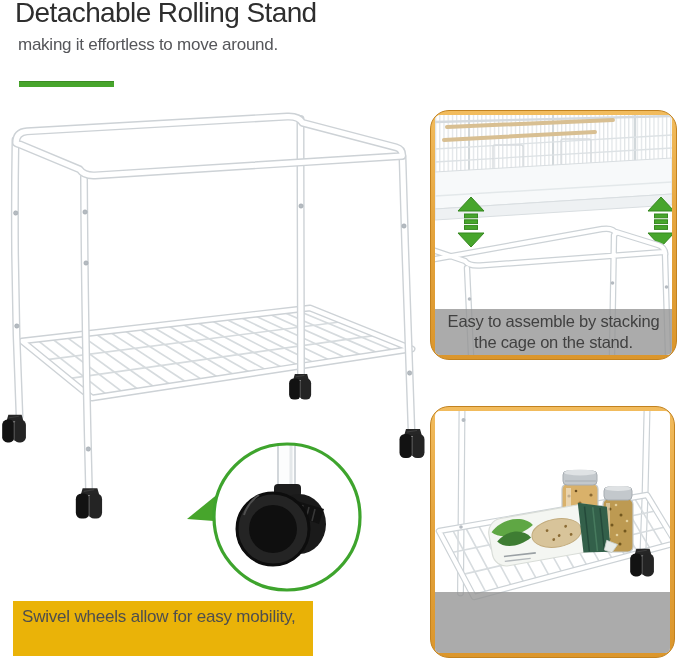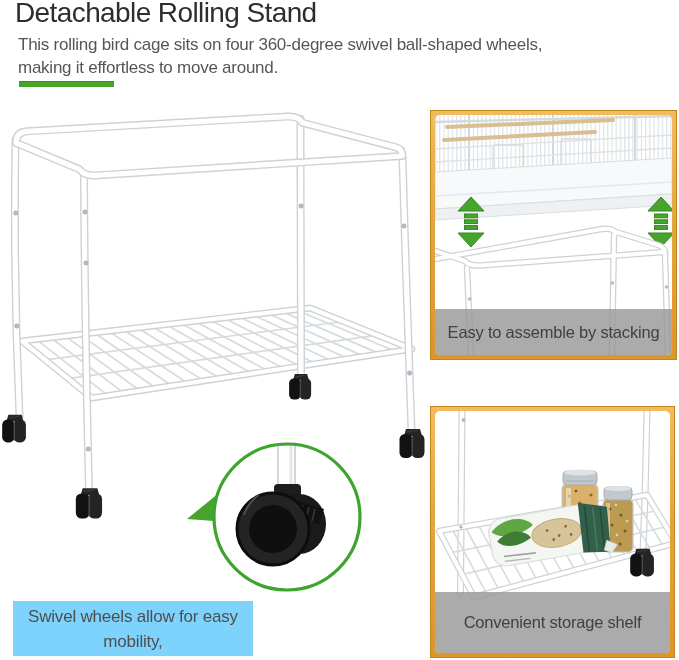--- a/index.html
+++ b/index.html
@@ -18,50 +18,49 @@
     font-size:17px;line-height:23px;color:#55565a;letter-spacing:-0.25px;
   }
   .accent-bar{
     position:absolute;left:19px;top:81px;width:95px;height:5px;
     background:#47A52C;border-top:1px solid #3c8c24;
   }
   .artwork{position:absolute;left:0;top:90px;}
   .inset{
     position:absolute;box-sizing:border-box;
     background:linear-gradient(180deg,#F2BC5E 0%,#E5A53E 45%,#DB962C 100%);
-    border:1px solid #C2821F;border-radius:0;padding:4px;
+    border:1px solid #C2821F;border-radius:19px;padding:4px;
   }
   .inset-top{left:430px;top:110px;width:247px;height:250px;}
   .inset-bottom{left:430px;top:406px;width:245px;height:252px;}
   .inset-inner{
     position:relative;width:100%;height:100%;background:#ffffff;
     border-radius:5px;overflow:hidden;
   }
   .inset-inner svg{display:block;}
   .caption-band{
     position:absolute;left:0;right:0;bottom:0;
     background:rgba(148,148,148,0.78);
     display:flex;flex-direction:column;justify-content:center;align-items:center;
     text-align:center;color:#414141;font-size:16.5px;line-height:21px;
     letter-spacing:-0.2px;
   }
   .caption-band-top{height:46px;}
   .caption-band-bottom{height:61px;}
   .wheel-caption{
-    position:absolute;left:13px;top:601px;width:240px;height:55px;
-    box-sizing:border-box;background:#7dd3fc;padding:3px 9px;
-    font-size:17px;line-height:25px;color:#4e4e4e;letter-spacing:-0.2px;text-align:center;
+    position:absolute;left:13px;top:601px;width:300px;height:55px;
+    box-sizing:border-box;background:#eab308;padding:3px 9px;
+    font-size:17px;line-height:25px;color:#4e4e4e;letter-spacing:-0.2px;
   }
 </style>
 </head>
 <body>
 
 <h1 class="page-title">Detachable Rolling Stand</h1>
 <div class="page-desc">
-  <div>This rolling bird cage sits on four 360-degree swivel ball-shaped wheels,</div>
   <div>making it effortless to move around.</div>
 </div>
 <div class="accent-bar"></div>
 
 <svg class="artwork" width="430" height="570" viewBox="0 90 430 570" xmlns="http://www.w3.org/2000/svg">
   <defs>
     <clipPath id="wheelClip">
         <circle cx="287" cy="517" r="72"></circle>
       </clipPath>
     <g id="caster">
@@ -194,20 +193,21 @@
       <g>
         <path d="M0,144 L167,114 Q178,112.3 181,118.5 M181,117 L223,130 Q230,132.2 230.3,139 M229,137 L45,150.5 Q34,151.2 30,146 L0,135.8 M179,120 L177,240 M230,140 L233,240 M32,153 L36,240" fill="none" stroke="#ccd2d6" stroke-width="6.5" stroke-linecap="round"></path>
         <path d="M0,144 L167,114 Q178,112.3 181,118.5 M181,117 L223,130 Q230,132.2 230.3,139 M229,137 L45,150.5 Q34,151.2 30,146 L0,135.8 M179,120 L177,240 M230,140 L233,240 M32,153 L36,240" fill="none" stroke="#ffffff" stroke-width="4" stroke-linecap="round"></path>
         <circle cx="177.5" cy="168" r="1.8" fill="#b5bbc1"></circle>
         <circle cx="231.5" cy="172" r="1.8" fill="#b5bbc1"></circle>
         <circle cx="34.5" cy="184" r="1.8" fill="#b5bbc1"></circle>
       </g>
     </svg>
     <div class="caption-band caption-band-top">
       <div>Easy to assemble by stacking</div>
+      <div>the cage on the stand.</div>
     </div>
   </div>
 </div>
 
 <div class="inset inset-bottom">
   <div class="inset-inner">
     <svg width="235" height="242" viewBox="0 0 235 242" xmlns="http://www.w3.org/2000/svg">
 
       <path d="M27,0 L25.5,182 M212,0 L210,86 M210,86 L208,140" fill="none" stroke="#ccd2d6" stroke-width="7" stroke-linecap="round"></path>
       <path d="M27,0 L25.5,182 M212,0 L210,86 M210,86 L208,140" fill="none" stroke="#ffffff" stroke-width="4.6" stroke-linecap="round"></path>
@@ -298,20 +298,19 @@
         <line x1="66" y1="138" x2="98" y2="140" stroke="#9aa0a4" stroke-width="1.6"></line>
         <line x1="66" y1="143" x2="92" y2="144.5" stroke="#b4b9bc" stroke-width="1.4"></line>
         <path d="M148,98 L176,107 L172,152 L145,148 Z" fill="#33604A"></path>
         <line x1="154" y1="103" x2="151" y2="148" stroke="#24493a" stroke-width="1.5"></line>
         <line x1="162" y1="105" x2="159" y2="149" stroke="#477a5e" stroke-width="1.5"></line>
         <line x1="169" y1="107" x2="166" y2="150" stroke="#24493a" stroke-width="1.5"></line>
         <path d="M170,140 L180,146 L173,153 L166,149 Z" fill="#e8ece9" stroke="#c8cec9" stroke-width="0.8"></path>
       </g>
     </svg>
     <div class="caption-band caption-band-bottom">
-      <div>Convenient storage shelf</div>
     </div>
   </div>
 </div>
 
 <div class="wheel-caption">
   <div>Swivel wheels allow for easy mobility,</div>
 </div>
 
 </body></html>

